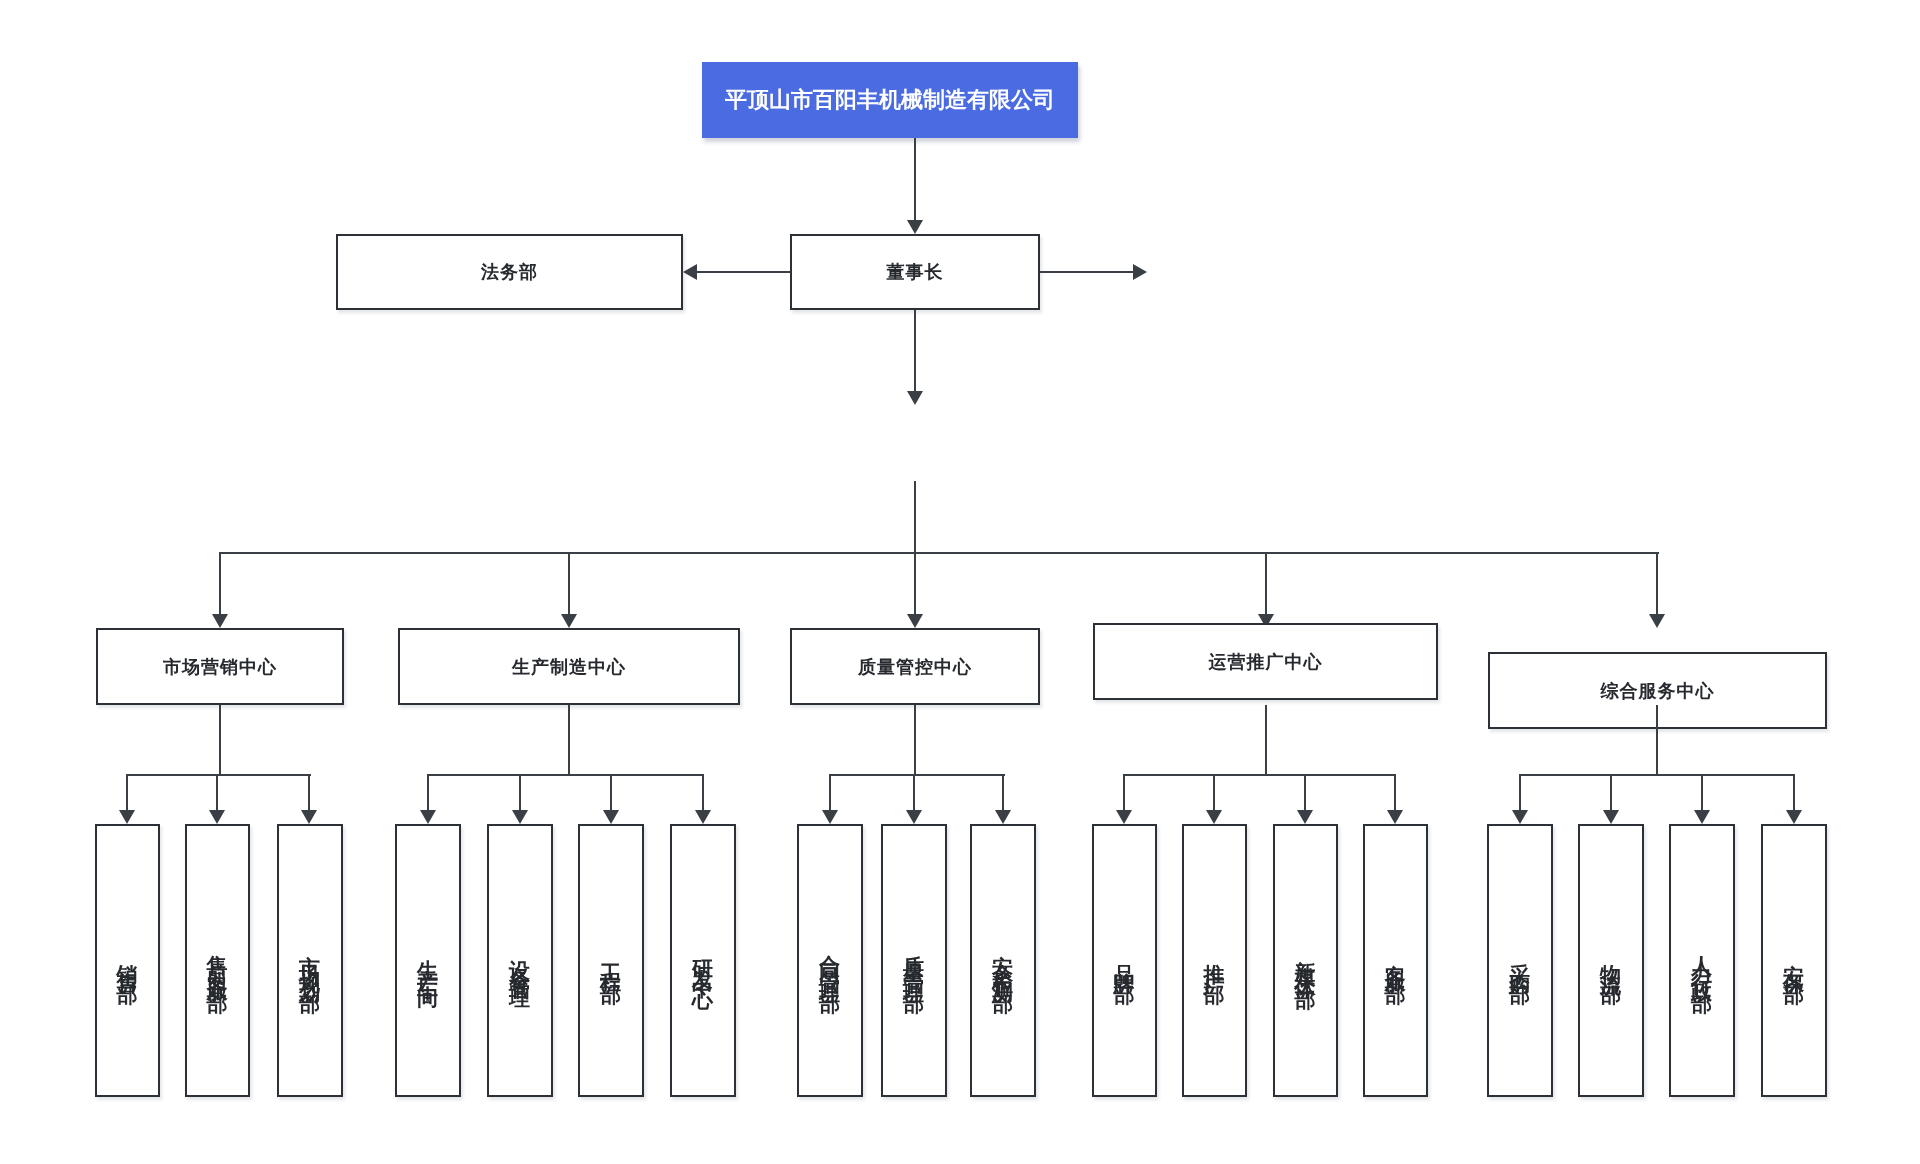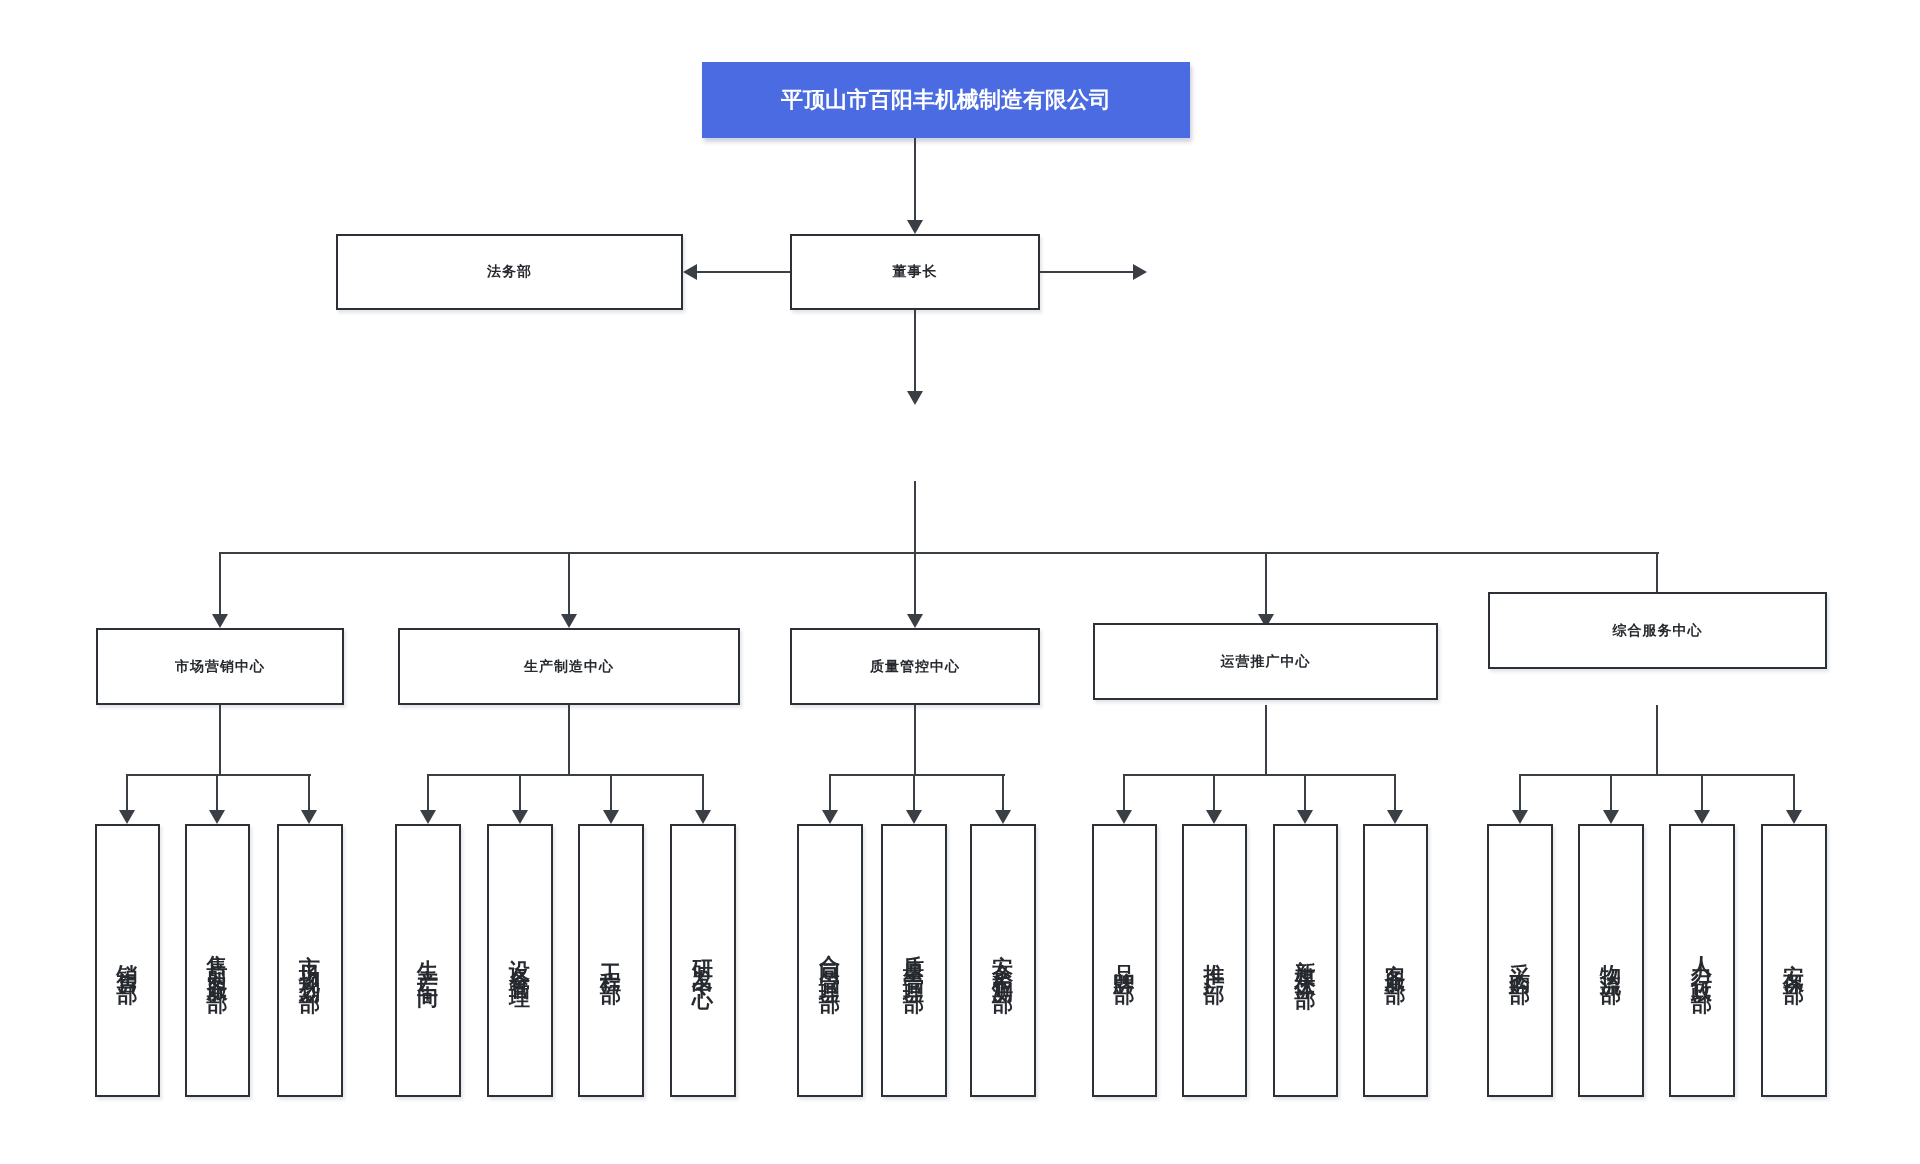--- a/index.html
+++ b/index.html
@@ -5,21 +5,21 @@
   html,body{margin:0;padding:0;background:#ffffff;}
   body{font-family:"Liberation Sans","DejaVu Sans",sans-serif;}
   .canvas{position:relative;width:1920px;height:1164px;background:#ffffff;overflow:hidden;}
 
   .box{
     position:absolute;box-sizing:border-box;background:#ffffff;
     border:2px solid #2b3137;color:#26292e;font-weight:bold;
     display:flex;align-items:center;justify-content:center;
     box-shadow:2px 3px 3px rgba(70,80,100,0.14);
   }
-  .box.h{font-size:14px;letter-spacing:1px;}
+  .box.h{font-size:18px;letter-spacing:1px;}
   .box.root{
     background:#4a6be1;border:none;color:#ffffff;font-size:22px;
     box-shadow:2px 4px 4px rgba(70,80,110,0.25);
   }
   .box.dept{align-items:center;}
   .vtext{
     writing-mode:vertical-lr;text-orientation:upright;
     font-size:21px;font-weight:bold;letter-spacing:9px;line-height:1;
   }
   .vline{position:absolute;width:2px;background:#3a3f45;}
@@ -32,21 +32,21 @@
     border-right:14px solid #3a3f45;}
   .arr-r{position:absolute;width:0;height:0;
     border-top:8px solid transparent;border-bottom:8px solid transparent;
     border-left:14px solid #3a3f45;}
 </style>
 </head>
 <body>
 
 <div class="canvas">
 
-  <div class="box root" style="left:702px;top:62px;width:488px;height:76px;">平顶山市百阳丰机械制造有限公司</div>
+  <div class="box root" style="left:702px;top:62px;width:376px;height:76px;">平顶山市百阳丰机械制造有限公司</div>
 
   <div class="vline" style="left:914px;top:138px;height:82px;"></div>
   <div class="arr-d" style="left:907px;top:220px;"></div>
 
   <div class="box h" style="left:336px;top:234px;width:347px;height:76px;">法务部</div>
   <div class="box h" style="left:790px;top:234px;width:250px;height:76px;">董事长</div>
 
   <div class="hline" style="left:697px;top:271px;width:93px;"></div>
   <div class="arr-l" style="left:683px;top:264px;"></div>
 
@@ -68,21 +68,21 @@
   <div class="arr-d" style="left:907px;top:614px;"></div>
   <div class="vline" style="left:1265px;top:552px;height:62px;"></div>
   <div class="arr-d" style="left:1258px;top:614px;"></div>
   <div class="vline" style="left:1656px;top:552px;height:62px;"></div>
   <div class="arr-d" style="left:1649px;top:614px;"></div>
 
   <div class="box h" style="left:96px;top:628px;width:248px;height:77px;">市场营销中心</div>
   <div class="box h" style="left:790px;top:628px;width:250px;height:77px;">质量管控中心</div>
   <div class="box h" style="left:398px;top:628px;width:342px;height:77px;">生产制造中心</div>
   <div class="box h" style="left:1093px;top:623px;width:345px;height:77px;">运营推广中心</div>
-  <div class="box h" style="left:1488px;top:592px;width:339px;height:77px;">综合服务中心</div>
+  <div class="box h" style="left:1488px;top:652px;width:339px;height:77px;">综合服务中心</div>
 
   <div class="vline" style="left:219px;top:705px;height:70px;"></div>
   <div class="hline" style="left:126px;top:774px;width:185px;"></div>
   <div class="vline" style="left:126px;top:774px;height:36px;"></div>
   <div class="arr-d" style="left:119px;top:810px;"></div>
   <div class="vline" style="left:216px;top:774px;height:36px;"></div>
   <div class="arr-d" style="left:209px;top:810px;"></div>
   <div class="vline" style="left:308px;top:774px;height:36px;"></div>
   <div class="arr-d" style="left:301px;top:810px;"></div>
 

